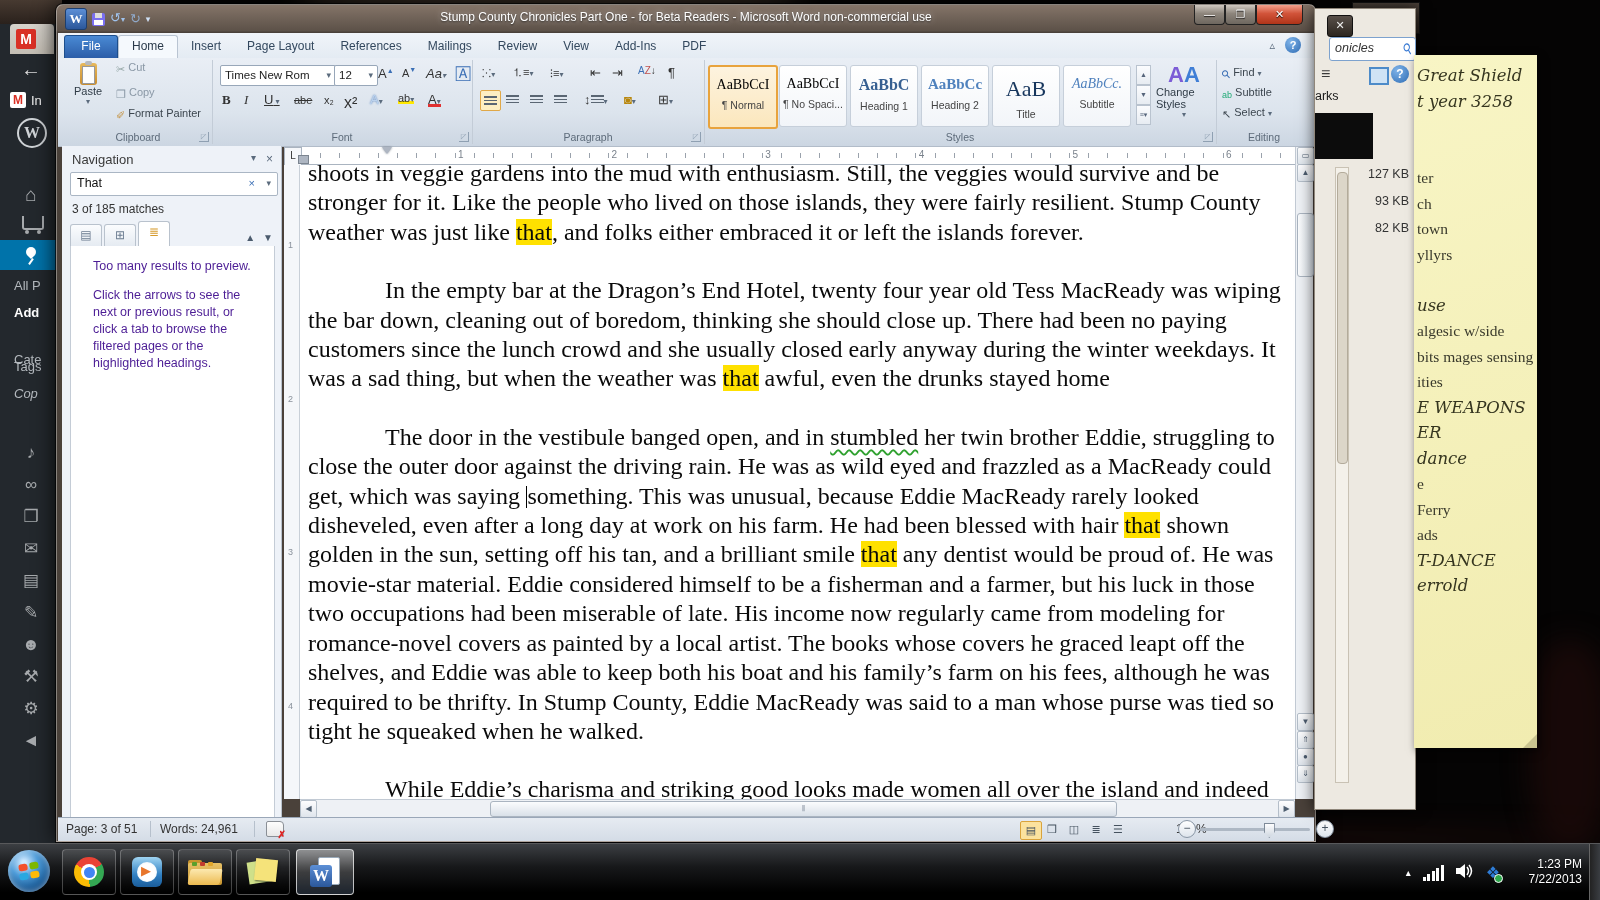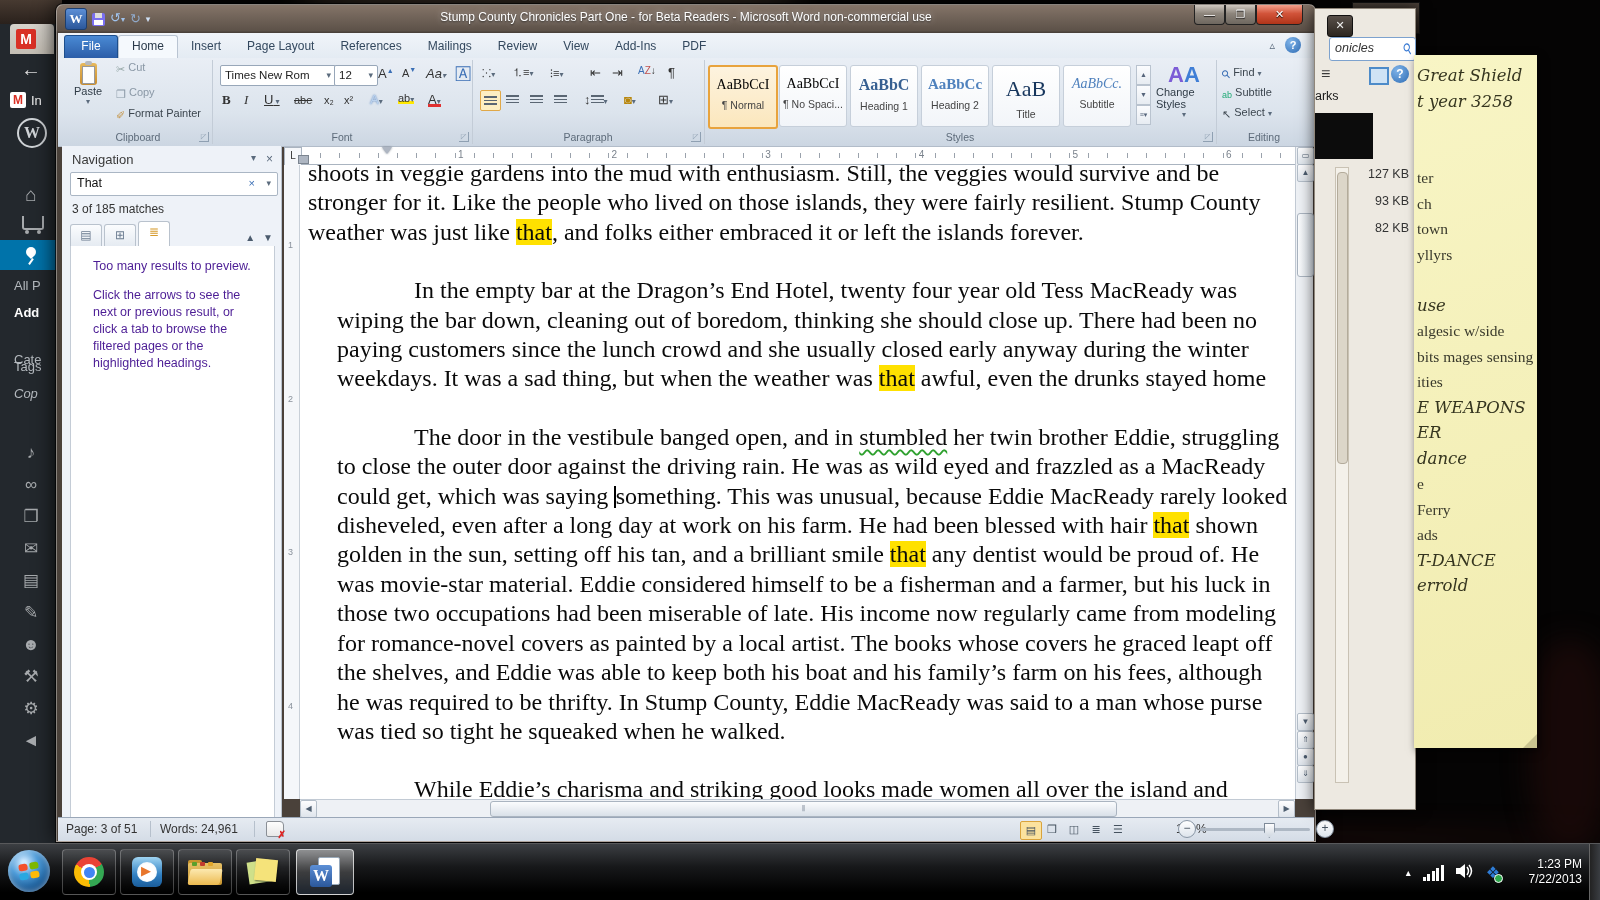--- a/index.html
+++ b/index.html
@@ -88,21 +88,21 @@
   #hruler{left:301px;top:146px;width:993px;height:17px;background:#fff;border-bottom:1px solid #aab4c0;
      background-image:repeating-linear-gradient(90deg,transparent 0 18.2px,#9aa2ac 18.2px 19.2px);background-size:100% 5px;background-position:0 6px;background-repeat:no-repeat;}
   .rnum{position:absolute;top:2px;font-size:10px;color:#7a828c;}
   .flmark{position:absolute;left:80px;top:0;width:0;height:0;border-left:5px solid transparent;border-right:5px solid transparent;border-top:7px solid #aeb6c2;filter:drop-shadow(0 0 1px #7c8590);}
   .lmark{position:absolute;left:-4px;bottom:0;width:9px;height:7px;background:#aeb6c2;border:1px solid #7c8590;}
   #vruler{left:283px;top:164px;width:15px;height:634px;background:#f5f7fa;border-right:1px solid #c9d0d8;}
   .vnum{position:absolute;left:4px;font-size:9px;color:#8a929c;}
   #page{left:299px;top:164px;width:995px;height:634px;background:#fff;overflow:hidden;}
   #doc-text{position:absolute;left:8px;top:-6px;width:982px;font-family:"Liberation Serif",serif;font-size:24px;line-height:29.4px;color:#0a0a0a;}
   #doc-text p{margin:0 0 29px 0;}
-  #doc-text p.ind{text-indent:77px;margin-left:29px;}
+  #doc-text p.ind{text-indent:77px;}
   .hl{background:#ffe100;}
   .sq{text-decoration:underline;text-decoration-style:wavy;text-decoration-color:#2fa12f;text-decoration-thickness:1.5px;text-underline-offset:4px;}
   .caret{display:inline-block;width:1.5px;height:22px;background:#000;vertical-align:-4px;}
   
   #vscroll{left:1294px;top:146px;width:17px;height:652px;background:#eef1f5;border-left:1px solid #c2cad4;}
   .sbtn{position:absolute;left:1px;width:15px;height:16px;background:linear-gradient(#fdfdfe,#dfe5ec);border:1px solid #b4bec9;border-radius:2px;font-size:8px;color:#4e5e70;text-align:center;line-height:15px;}
   .vthumb{position:absolute;left:1px;top:66px;width:15px;height:62px;background:linear-gradient(90deg,#fbfcfd,#d9e0e8);border:1px solid #aab4c0;border-radius:3px;}
   #hscroll{left:299px;top:798px;width:995px;height:17px;background:#eef1f5;border-top:1px solid #c2cad4;}
   .hthumb{position:absolute;left:190px;top:1px;width:625px;height:14px;background:linear-gradient(#fbfcfd,#d9e0e8);border:1px solid #aab4c0;border-radius:3px;text-align:center;font-size:8px;color:#8a95a2;line-height:13px;}
   
@@ -273,21 +273,21 @@
         <div class="combo" style="left:122px;top:5px;width:34px;"><span>12</span><span class="dd">▾</span></div>
         <div class="fbtn" style="left:166px;top:6px;">A<sup style="font-size:7px;color:#3b6fb5;">▲</sup></div>
         <div class="fbtn" style="left:190px;top:6px;font-size:11px;">A<sup style="font-size:7px;color:#3b6fb5;">▼</sup></div>
         <div class="fbtn" style="left:214px;top:6px;font-style:italic;"><span>Aa</span><span style="font-size:8px;color:#5b6b7d;">▾</span></div>
         <div class="fbtn" style="left:244px;top:6px;color:#3b6fb5;">🄰</div>
         <div class="fbtn" style="left:10px;top:32px;font-family:'Liberation Serif',serif;font-weight:bold;"><span>B</span></div>
         <div class="fbtn" style="left:32px;top:32px;font-family:'Liberation Serif',serif;font-style:italic;"><span>I</span></div>
         <div class="fbtn" style="left:52px;top:32px;text-decoration:underline;"><span>U</span><span style="font-size:8px;color:#5b6b7d;text-decoration:none;"> ▾</span></div>
         <div class="fbtn" style="left:82px;top:34px;font-size:11px;text-decoration:line-through;"><span>abe</span></div>
         <div class="fbtn" style="left:112px;top:34px;font-size:11px;">x₂</div>
-        <div class="fbtn" style="left:132px;top:34px;font-size:11px;text-align:right;">x²</div>
+        <div class="fbtn" style="left:132px;top:34px;font-size:16px;text-align:right;">x²</div>
         <div class="fbtn" style="left:158px;top:32px;color:#bcd3ee;text-shadow:0 0 2px #3b6fb5;">A<span style="font-size:8px;color:#5b6b7d;text-shadow:none;">▾</span></div>
         <div class="fbtn under-y" style="left:186px;top:32px;font-size:11px;">ab<span style="font-size:8px;color:#5b6b7d;">▾</span></div>
         <div class="fbtn under-r" style="left:216px;top:32px;">A<span style="font-size:8px;color:#5b6b7d;">▾</span></div>
         <div class="glabel">Font</div>
         <div class="glaunch">◿</div>
       </div>
 
       <div class="rgroup" style="left:414px;width:232px;">
         <div class="fbtn" style="left:10px;top:5px;font-size:11px;">⁙<span style="font-size:8px;color:#5b6b7d;">▾</span></div>
         <div class="fbtn" style="left:40px;top:5px;font-size:11px;">⒈≡<span style="font-size:8px;color:#5b6b7d;">▾</span></div>

